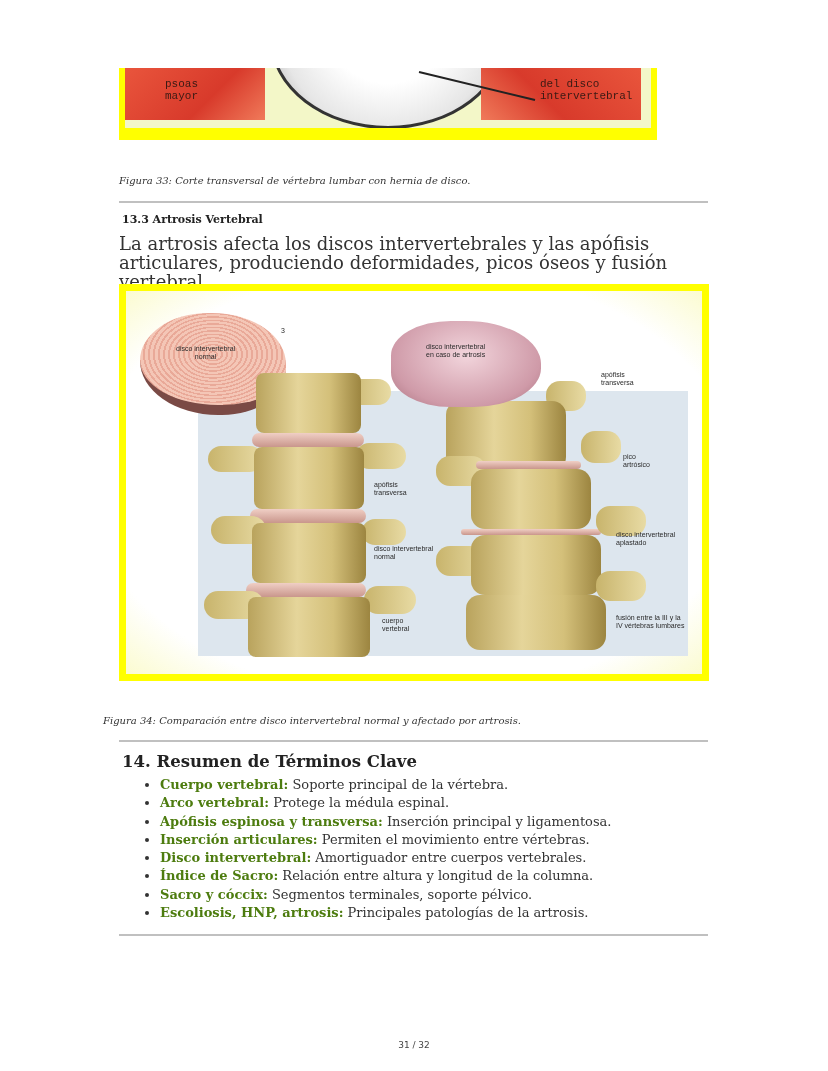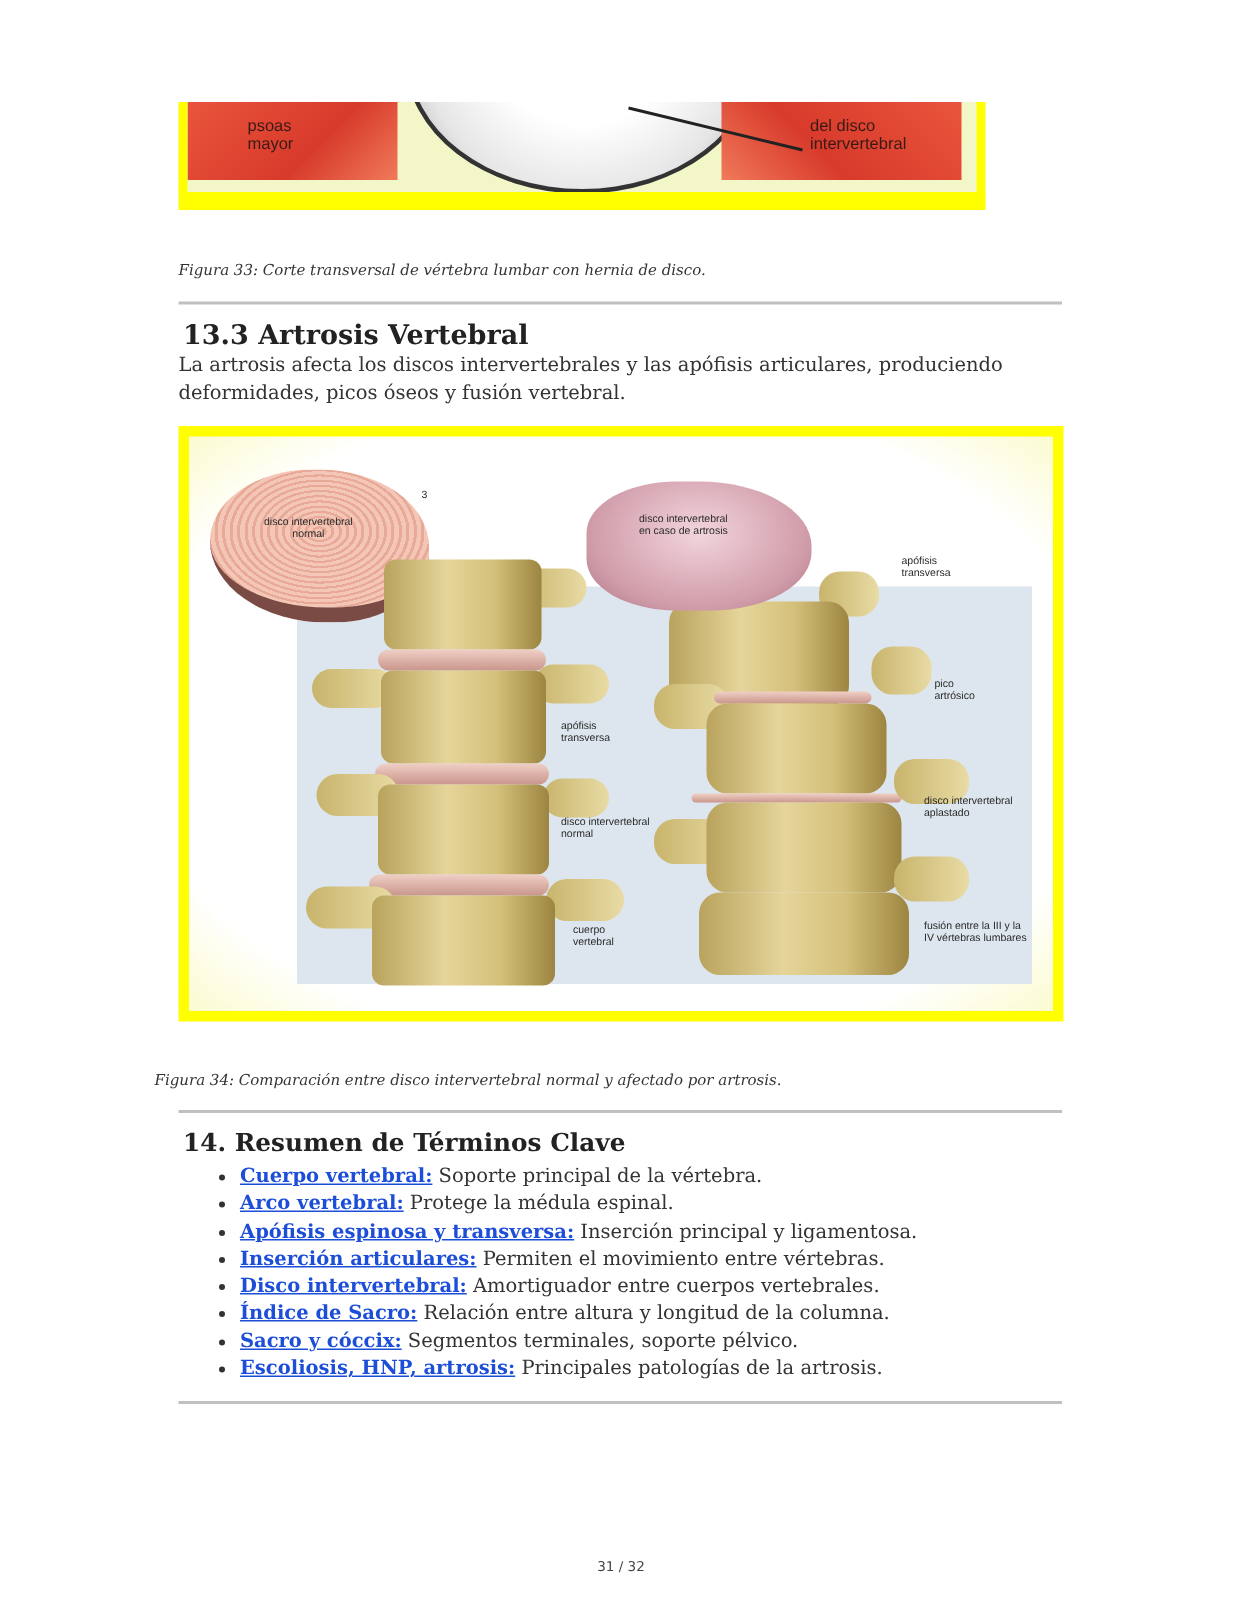--- a/index.html
+++ b/index.html
@@ -19,29 +19,29 @@
     position: absolute; left: 6px; right: 6px; top: 0; height: 60px;
     background: #f3f7c8; overflow: hidden;
   }
   .muscle-l { position:absolute; left:0; top:0; width:140px; height:52px;
     background: linear-gradient(135deg,#e9553c,#d83a2b 60%,#f07a5a); }
   .muscle-r { position:absolute; right:10px; top:0; width:160px; height:52px;
     background: linear-gradient(225deg,#e9553c,#d83a2b 60%,#f07a5a); }
   .disc-ring { position:absolute; left:145px; top:-120px; width:230px; height:175px;
     border-radius:50%; background: radial-gradient(circle at 50% 40%, #ffffff 40%, #e6e6e6 70%, #999 100%);
     border: 3px solid #333; }
-  .fig-label { position:absolute; font-family: Liberation Sans, sans-serif; font-size: 11px;
+  .fig-label { position:absolute; font-family: Liberation Mono, monospace; font-size: 11px;
     line-height: 12px; color: #3a1a14; }
 
   
   .caption { font-family: "DejaVu Serif", serif; font-style: italic; font-size: 10px; color: #333; }
   .rule { position:absolute; left:119px; width:589px; height:2px; background:#c0c0c0; }
 
-  h3.sec { position:absolute; margin:0; font-size:18px; font-weight:bold; color:#222; }
-  p.body { position:absolute; margin:0; font-size:13px; line-height:19px; color:#333; }
+  h3.sec { position:absolute; margin:0; font-size:11px; font-weight:bold; color:#222; }
+  p.body { position:absolute; margin:0; font-size:18px; line-height:19px; color:#333; }
 
   
   #fig34 {
     left: 119px; top: 284px; width: 590px; height: 397px;
     background:#ffff00;
   }
   #fig34 .frame {
     position:absolute; left:7px; top:7px; right:7px; bottom:7px;
     background: radial-gradient(ellipse at center, #ffffff 80%, #fbfbd0 100%);
     overflow:hidden;
@@ -53,21 +53,21 @@
   .disc-normal { position:absolute; left:14px; top:22px; width:146px; height:92px; border-radius: 48% 52% 45% 55%;
     background: repeating-radial-gradient(ellipse at 50% 45%, #f4c6b6 0 3px, #e9a998 3px 5px);
     border-bottom: 10px solid #7a4a45; }
   .disc-art { position:absolute; left:265px; top:30px; width:150px; height:86px; border-radius: 40% 50% 45% 40%;
     background: radial-gradient(ellipse at 50% 40%, #f2d5dc, #cf9aa8 70%, #a66f7c); }
   .lbl { position:absolute; font-family:"Liberation Sans", sans-serif; font-size:7px; line-height:8px; color:#2a2a2a; }
 
   
   ul.terms { position:absolute; left:140px; top:776px; margin:0; padding:0 0 0 20px; list-style: disc; }
   ul.terms li { font-size:13px; line-height:18.3px; color:#333; }
-  ul.terms li b { color:#1d4ed8;text-decoration:underline; }
+  ul.terms li b { color:#4d7c0f; }
 
   #page-num { position:absolute; left:0; width:828px; top:1040px; text-align:center;
     font-family:"DejaVu Sans", sans-serif; font-size:9px; color:#444; }
 </style>
 </head>
 <body>
 
 <div id="fig33" class="abs">
   <div class="inner">
     <div class="muscle-l"></div>

